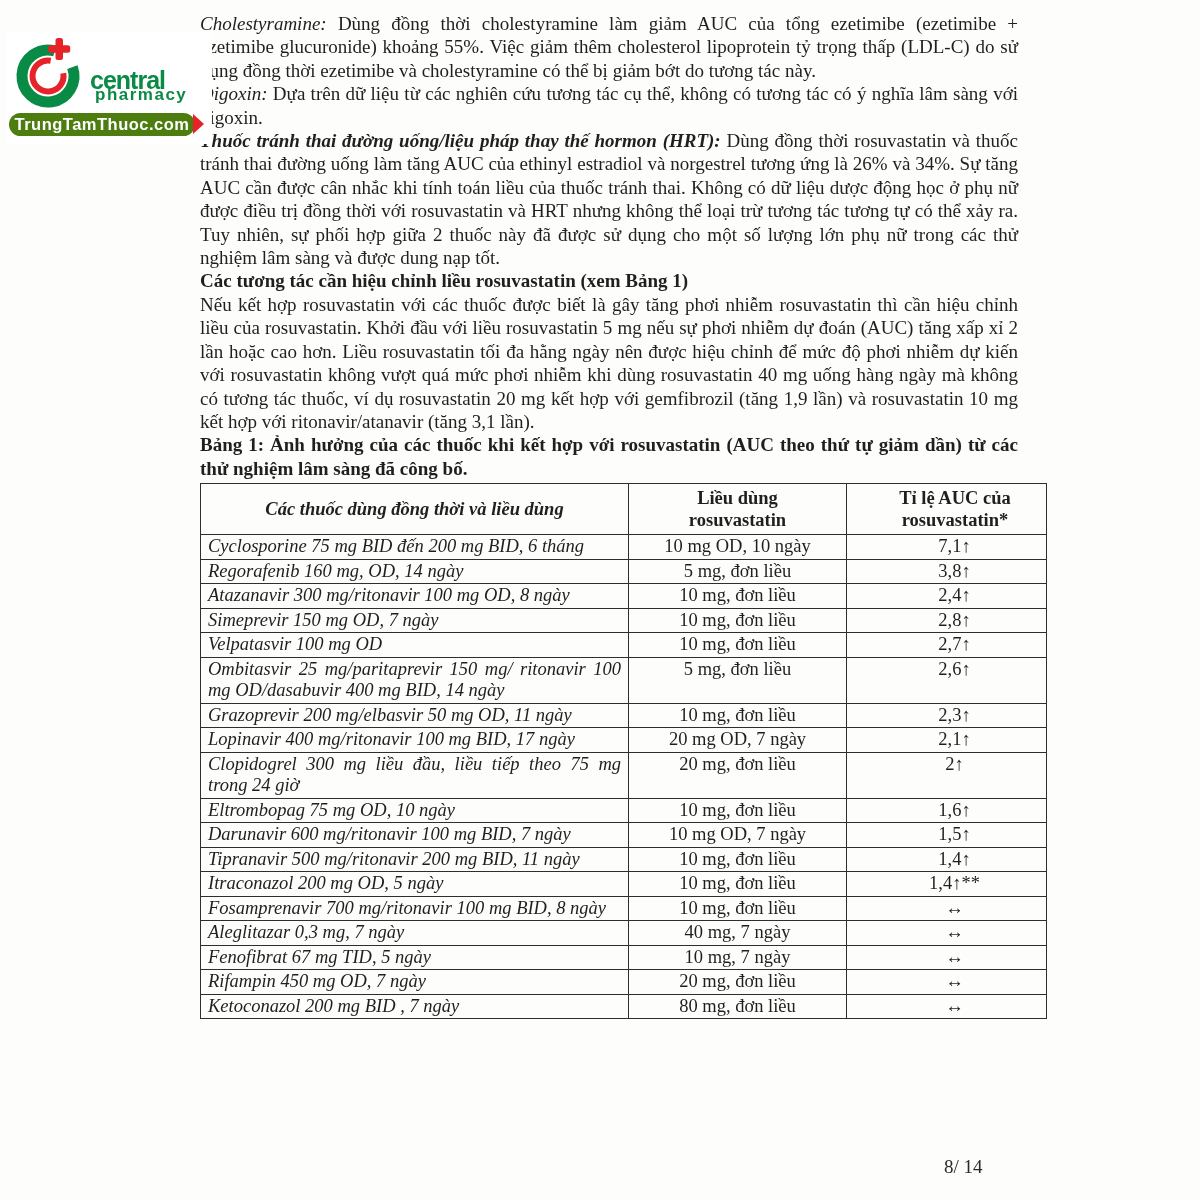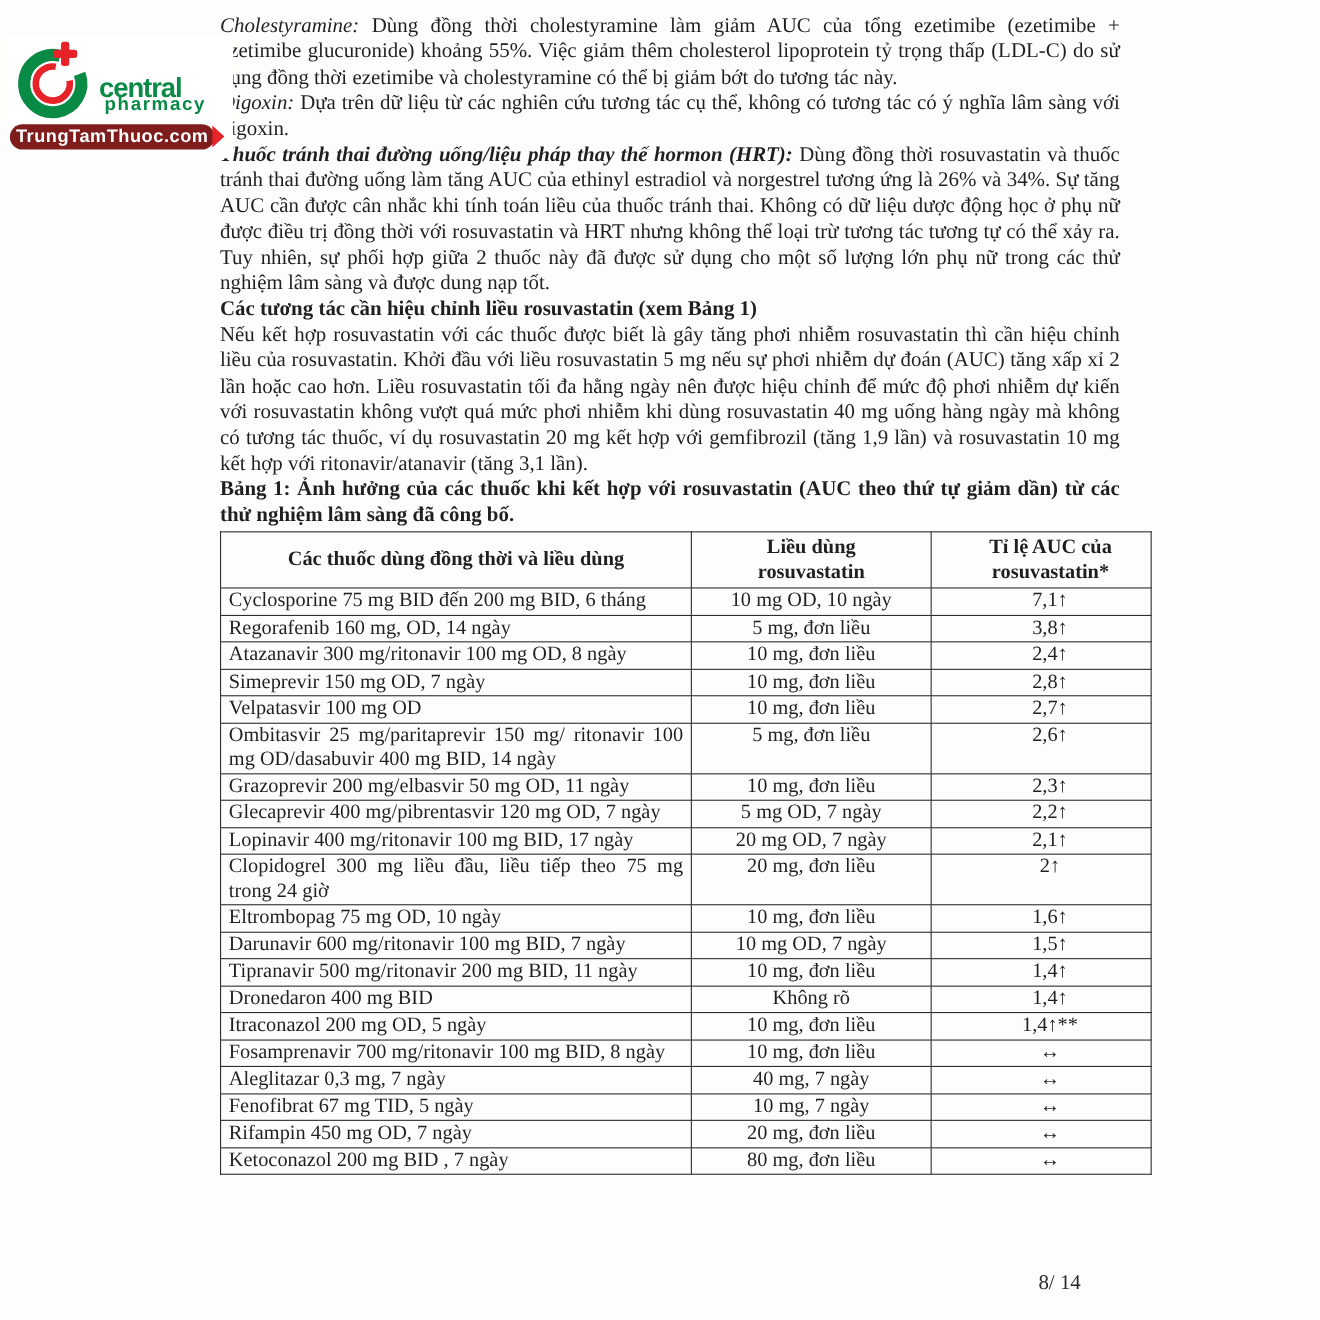--- a/index.html
+++ b/index.html
@@ -25,21 +25,21 @@
     font-size:18.5px; line-height:21.5px; table-layout:fixed;
   }
   .interactions th, .interactions td {
     border:1.5px solid #2e2e2e; padding:1px 7px; vertical-align:top;
     overflow:hidden;
   }
   .interactions th {
     font-weight:bold; text-align:center; vertical-align:middle;
     white-space:pre-line; padding:3px 6px; line-height:22px;
   }
-  th.c0, td.c0 { width:415px; }
+  th.c0, td.c0 { width:415px;font-style:italic; }
   th.c1, td.c1 { width:205px; }
   th.c2, td.c2 { width:170px;padding-left:23px; }
   td.c0 { text-align:justify; }
   td.c1, td.c2 { text-align:center; }
 
   
   .logo {
     position:absolute; left:6px; top:32px; width:206px; height:112px;
     background:#ffffff; z-index:5;
   }
@@ -136,25 +136,20 @@
             <td class="c0">Ombitasvir 25 mg/paritaprevir 150 mg/ ritonavir 100 mg OD/dasabuvir 400 mg BID, 14 ngày</td>
             <td class="c1">5 mg, đơn liều</td>
             <td class="c2">2,6↑</td>
           </tr>
           <tr>
             <td class="c0">Grazoprevir 200 mg/elbasvir 50 mg OD, 11 ngày</td>
             <td class="c1">10 mg, đơn liều</td>
             <td class="c2">2,3↑</td>
           </tr>
           <tr>
-            <td class="c0">Glecaprevir 400 mg/pibrentasvir 120 mg OD, 7 ngày</td>
-            <td class="c1">5 mg OD, 7 ngày</td>
-            <td class="c2">2,2↑</td>
-          </tr>
-          <tr>
             <td class="c0">Lopinavir 400 mg/ritonavir 100 mg BID, 17 ngày</td>
             <td class="c1">20 mg OD, 7 ngày</td>
             <td class="c2">2,1↑</td>
           </tr>
           <tr>
             <td class="c0">Clopidogrel 300 mg liều đầu, liều tiếp theo 75 mg trong 24 giờ</td>
             <td class="c1">20 mg, đơn liều</td>
             <td class="c2">2↑</td>
           </tr>
           <tr>
@@ -163,25 +158,20 @@
             <td class="c2">1,6↑</td>
           </tr>
           <tr>
             <td class="c0">Darunavir 600 mg/ritonavir 100 mg BID, 7 ngày</td>
             <td class="c1">10 mg OD, 7 ngày</td>
             <td class="c2">1,5↑</td>
           </tr>
           <tr>
             <td class="c0">Tipranavir 500 mg/ritonavir 200 mg BID, 11 ngày</td>
             <td class="c1">10 mg, đơn liều</td>
-            <td class="c2">1,4↑</td>
-          </tr>
-          <tr>
-            <td class="c0">Dronedaron 400 mg BID</td>
-            <td class="c1">Không rõ</td>
             <td class="c2">1,4↑</td>
           </tr>
           <tr>
             <td class="c0">Itraconazol 200 mg OD, 5 ngày</td>
             <td class="c1">10 mg, đơn liều</td>
             <td class="c2">1,4↑**</td>
           </tr>
           <tr>
             <td class="c0">Fosamprenavir 700 mg/ritonavir 100 mg BID, 8 ngày</td>
             <td class="c1">10 mg, đơn liều</td>
@@ -214,18 +204,18 @@
 
   <div class="logo">
     <svg class="mark" viewBox="0 0 76 76" aria-hidden="true">
       <path d="M 40.7 14.9 A 26 26 0 1 0 58.4 31.1" fill="none" stroke-width="11" stroke="#0a8b45"></path>
       <path d="M 36.7 24.7 A 15.5 15.5 0 1 0 49.3 37.3" fill="none" stroke-width="6" stroke="#e52329"></path>
       <rect x="41.5" y="2" width="7.5" height="22" rx="2.5" fill="#e52329"></rect>
       <rect x="34.2" y="9.3" width="22" height="7.5" rx="2.5" fill="#e52329"></rect>
     </svg>
     <div class="brand" style="color: rgb(10, 139, 69);">central</div>
     <div class="brand-sub" style="color: rgb(10, 139, 69);">pharmacy</div>
-    <div class="badge" style="background: #7f1d1d; --badge-red: #e52329;">TrungTamThuoc.com</div>
+    <div class="badge" style="background: #4d7c0f; --badge-red: #e52329;">TrungTamThuoc.com</div>
   </div>
 
   <div class="pageno">8/ 14</div>
 
 </div>
 
 </body></html>

